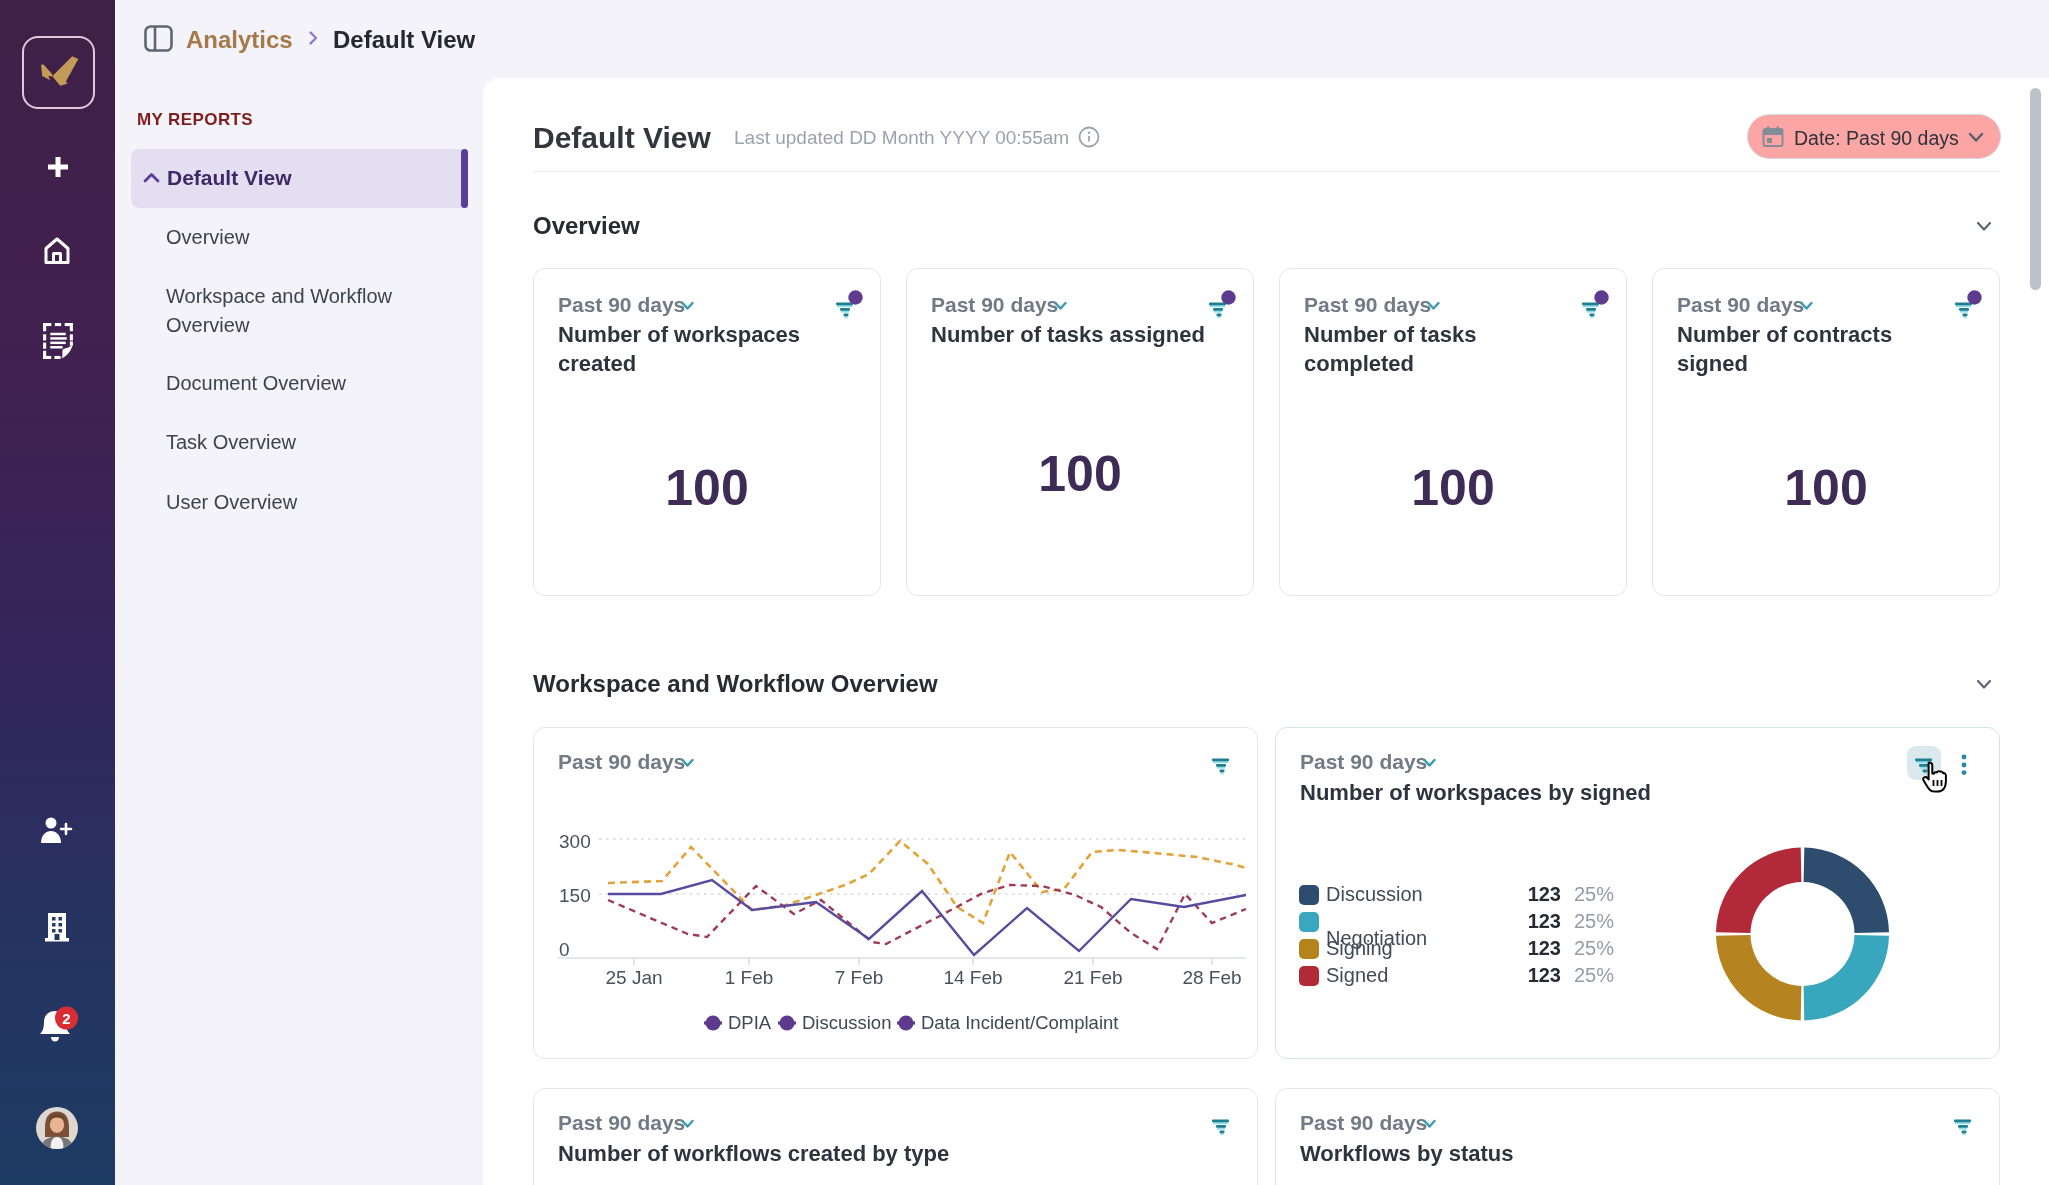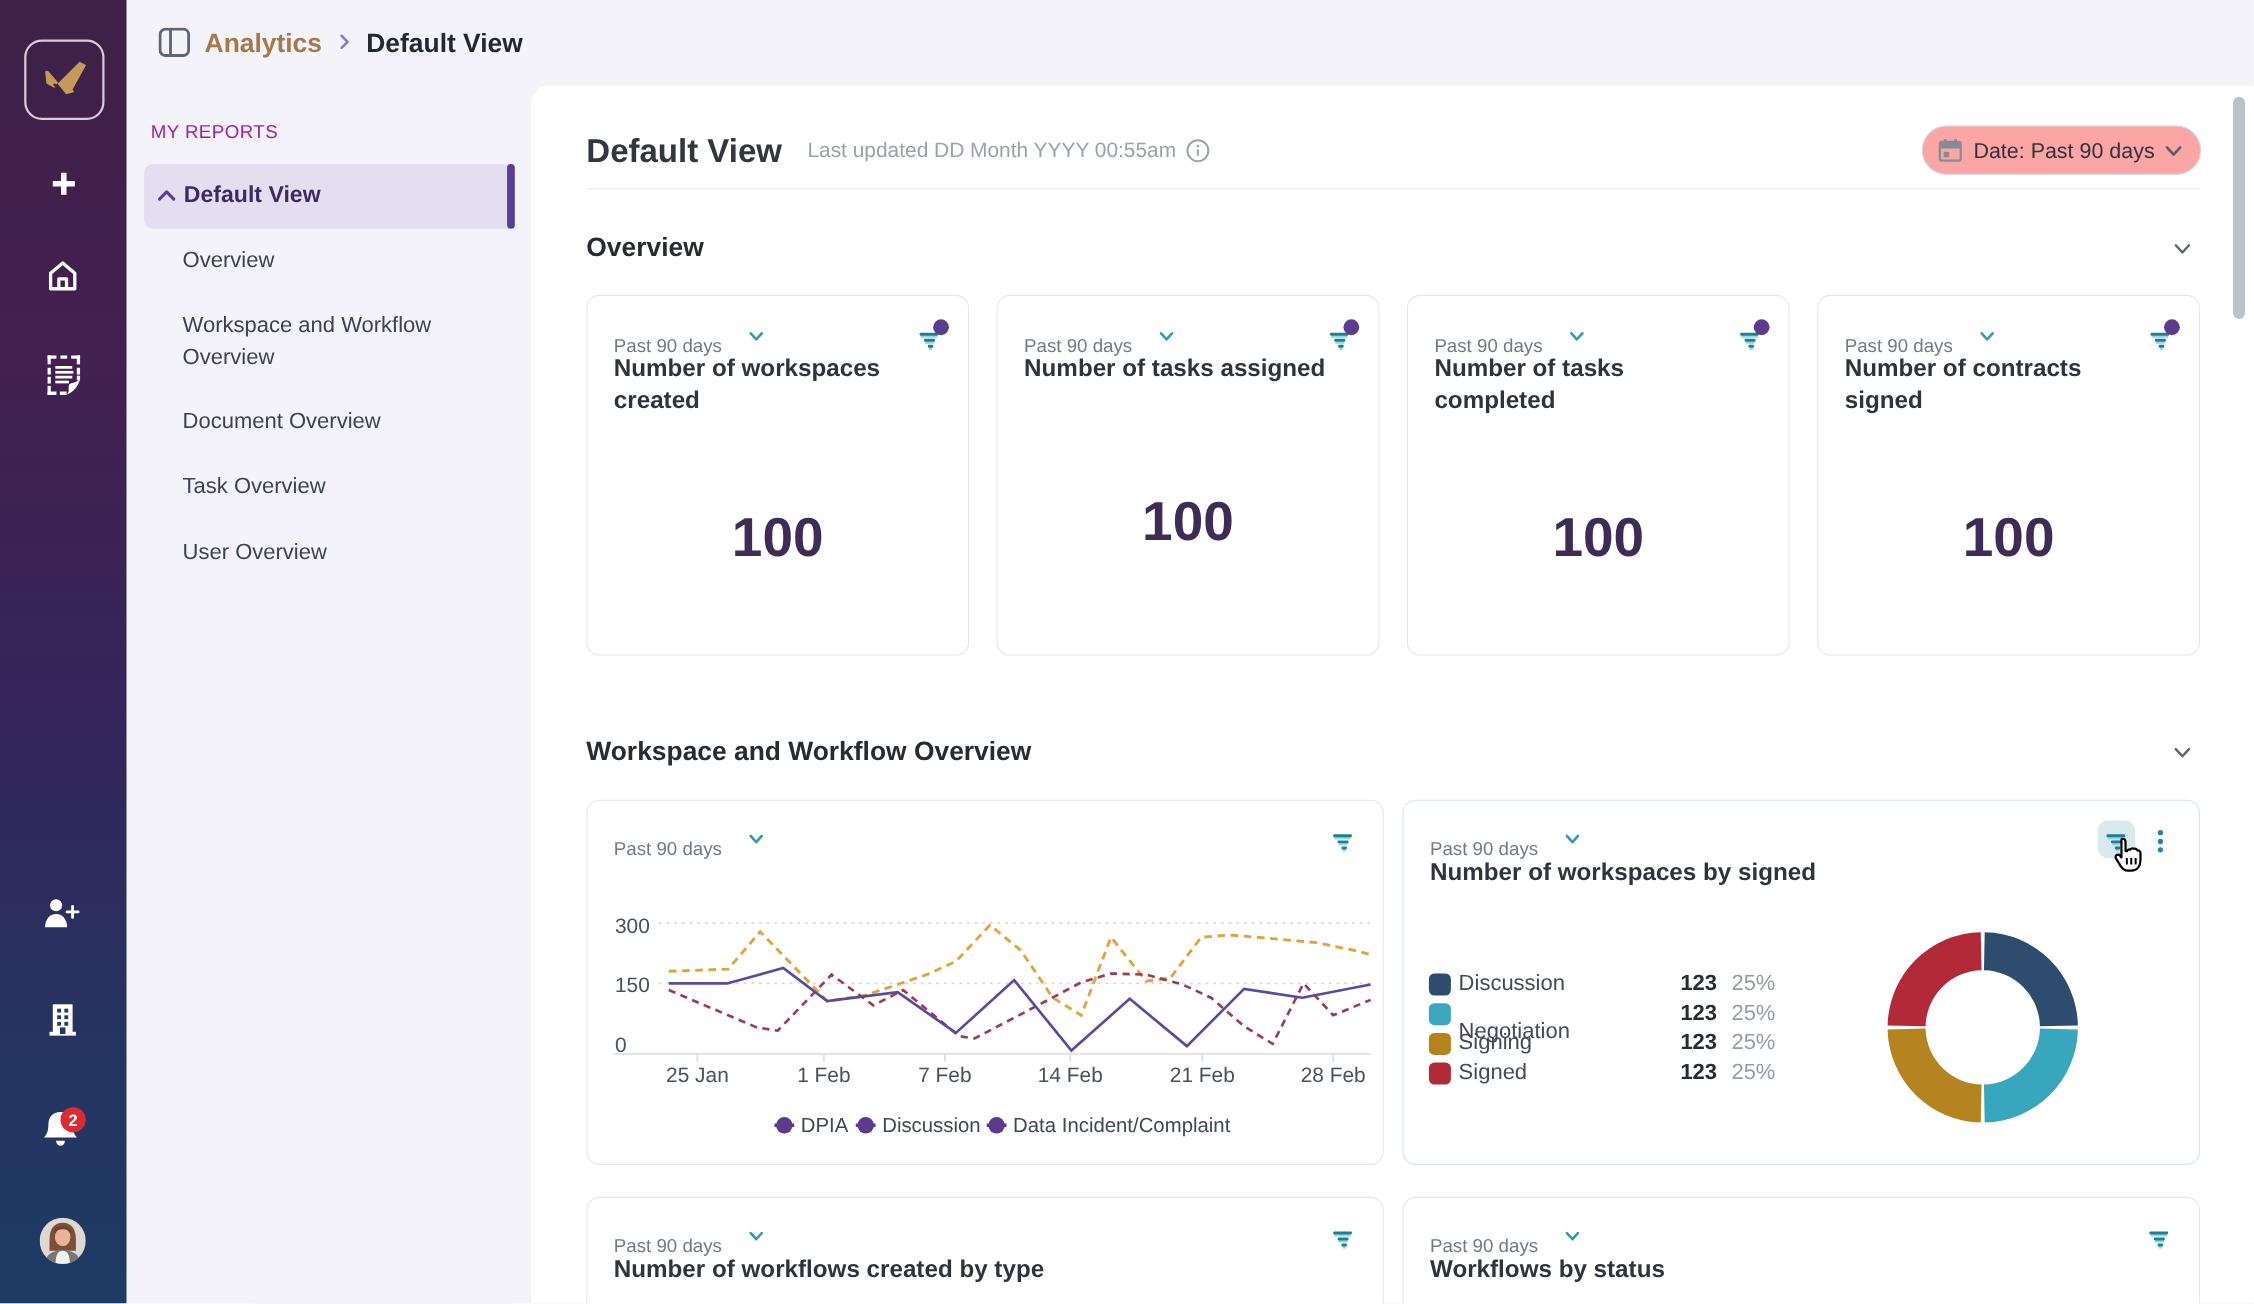--- a/index.html
+++ b/index.html
@@ -11,38 +11,38 @@
   #rail { left:0; top:0; width:115px; height:1185px;
     background:linear-gradient(180deg,#3f2046 0%,#422050 28%,#34255a 55%,#253461 80%,#1d3c64 100%); }
   #logo { left:22px; top:36px; width:73px; height:73px; border:2px solid rgba(255,240,250,.82); border-radius:16px; }
 
   
   #crumb-icon { left:144px; top:25px; }
   #crumb-analytics { left:186px; top:26px; font-size:24px; font-weight:700; color:#a5794a; }
   #crumb-sep { left:306px; top:28px; }
   #crumb-current { left:333px; top:26px; font-size:24px; font-weight:700; color:#24282f; }
 
-  #myreports { left:137px; top:110px; font-size:17px; font-weight:400; color:#a21caf; letter-spacing:.4px; }
+  #myreports { left:137px; top:110px; font-size:17px; font-weight:700; color:#7f1d1d; letter-spacing:.4px; }
   #navsel { left:131px; top:149px; width:337px; height:59px; background:#e4def1; border-radius:8px; }
   #navsel .bar { position:absolute; right:0; top:0; width:7px; height:59px; background:#5a3d96; border-radius:4px; }
   #navsel .txt { position:absolute; left:36px; top:17px; font-size:21px; font-weight:700; color:#3b2a66; }
   .navitem { left:166px; font-size:20px; color:#3c434f; }
 
   
   #panel { left:483px; top:78px; width:1566px; height:1107px; background:#fff; border-top-left-radius:16px; }
 
   #h1 { left:533px; top:121px; font-size:30px; font-weight:700; color:#32373e; }
   #updated { left:734px; top:127px; font-size:19px; color:#9ba2ae; }
   #datepill { left:1747px; top:114px; width:254px; height:45px; border:1.5px solid #d6dade; border-radius:23px; background:#fca5a5; }
   #datepill .txt { position:absolute; left:46px; top:12px; font-size:19.5px; color:#2e333b; }
   #divider1 { left:533px; top:171px; width:1468px; height:1px; background:#ecedf0; }
 
   .h2 { font-size:24px; font-weight:700; color:#272c33; }
   .card { position:absolute; background:#fff; border:1.5px solid #e3e6ea; border-radius:12px; }
-  .pastlbl { position:absolute; left:24px; font-size:17px; font-weight:400; color:#717a85;margin-top:12px; }
+  .pastlbl { position:absolute; left:24px; font-size:21px; font-weight:700; color:#717a85; }
   .cardtitle { position:absolute; left:24px; font-size:22px; font-weight:700; color:#2e343d; line-height:29px; }
   .bignum { position:absolute; left:0; width:100%; text-align:center; font-size:50px; font-weight:700; color:#3e2c57; }
 
   .legend-sq { position:absolute; width:20px; height:20px; border-radius:5px; }
   .legend-lbl { position:absolute; font-size:20px; color:#414a56; }
   .legend-num { position:absolute; font-size:20px; font-weight:700; color:#262c34; }
   .legend-pct { position:absolute; font-size:20px; color:#949ca6; }
 
   #scrollbar { left:2030px; top:88px; width:11px; height:202px; border-radius:6px; background:#bdc1ca; }
 </style>

